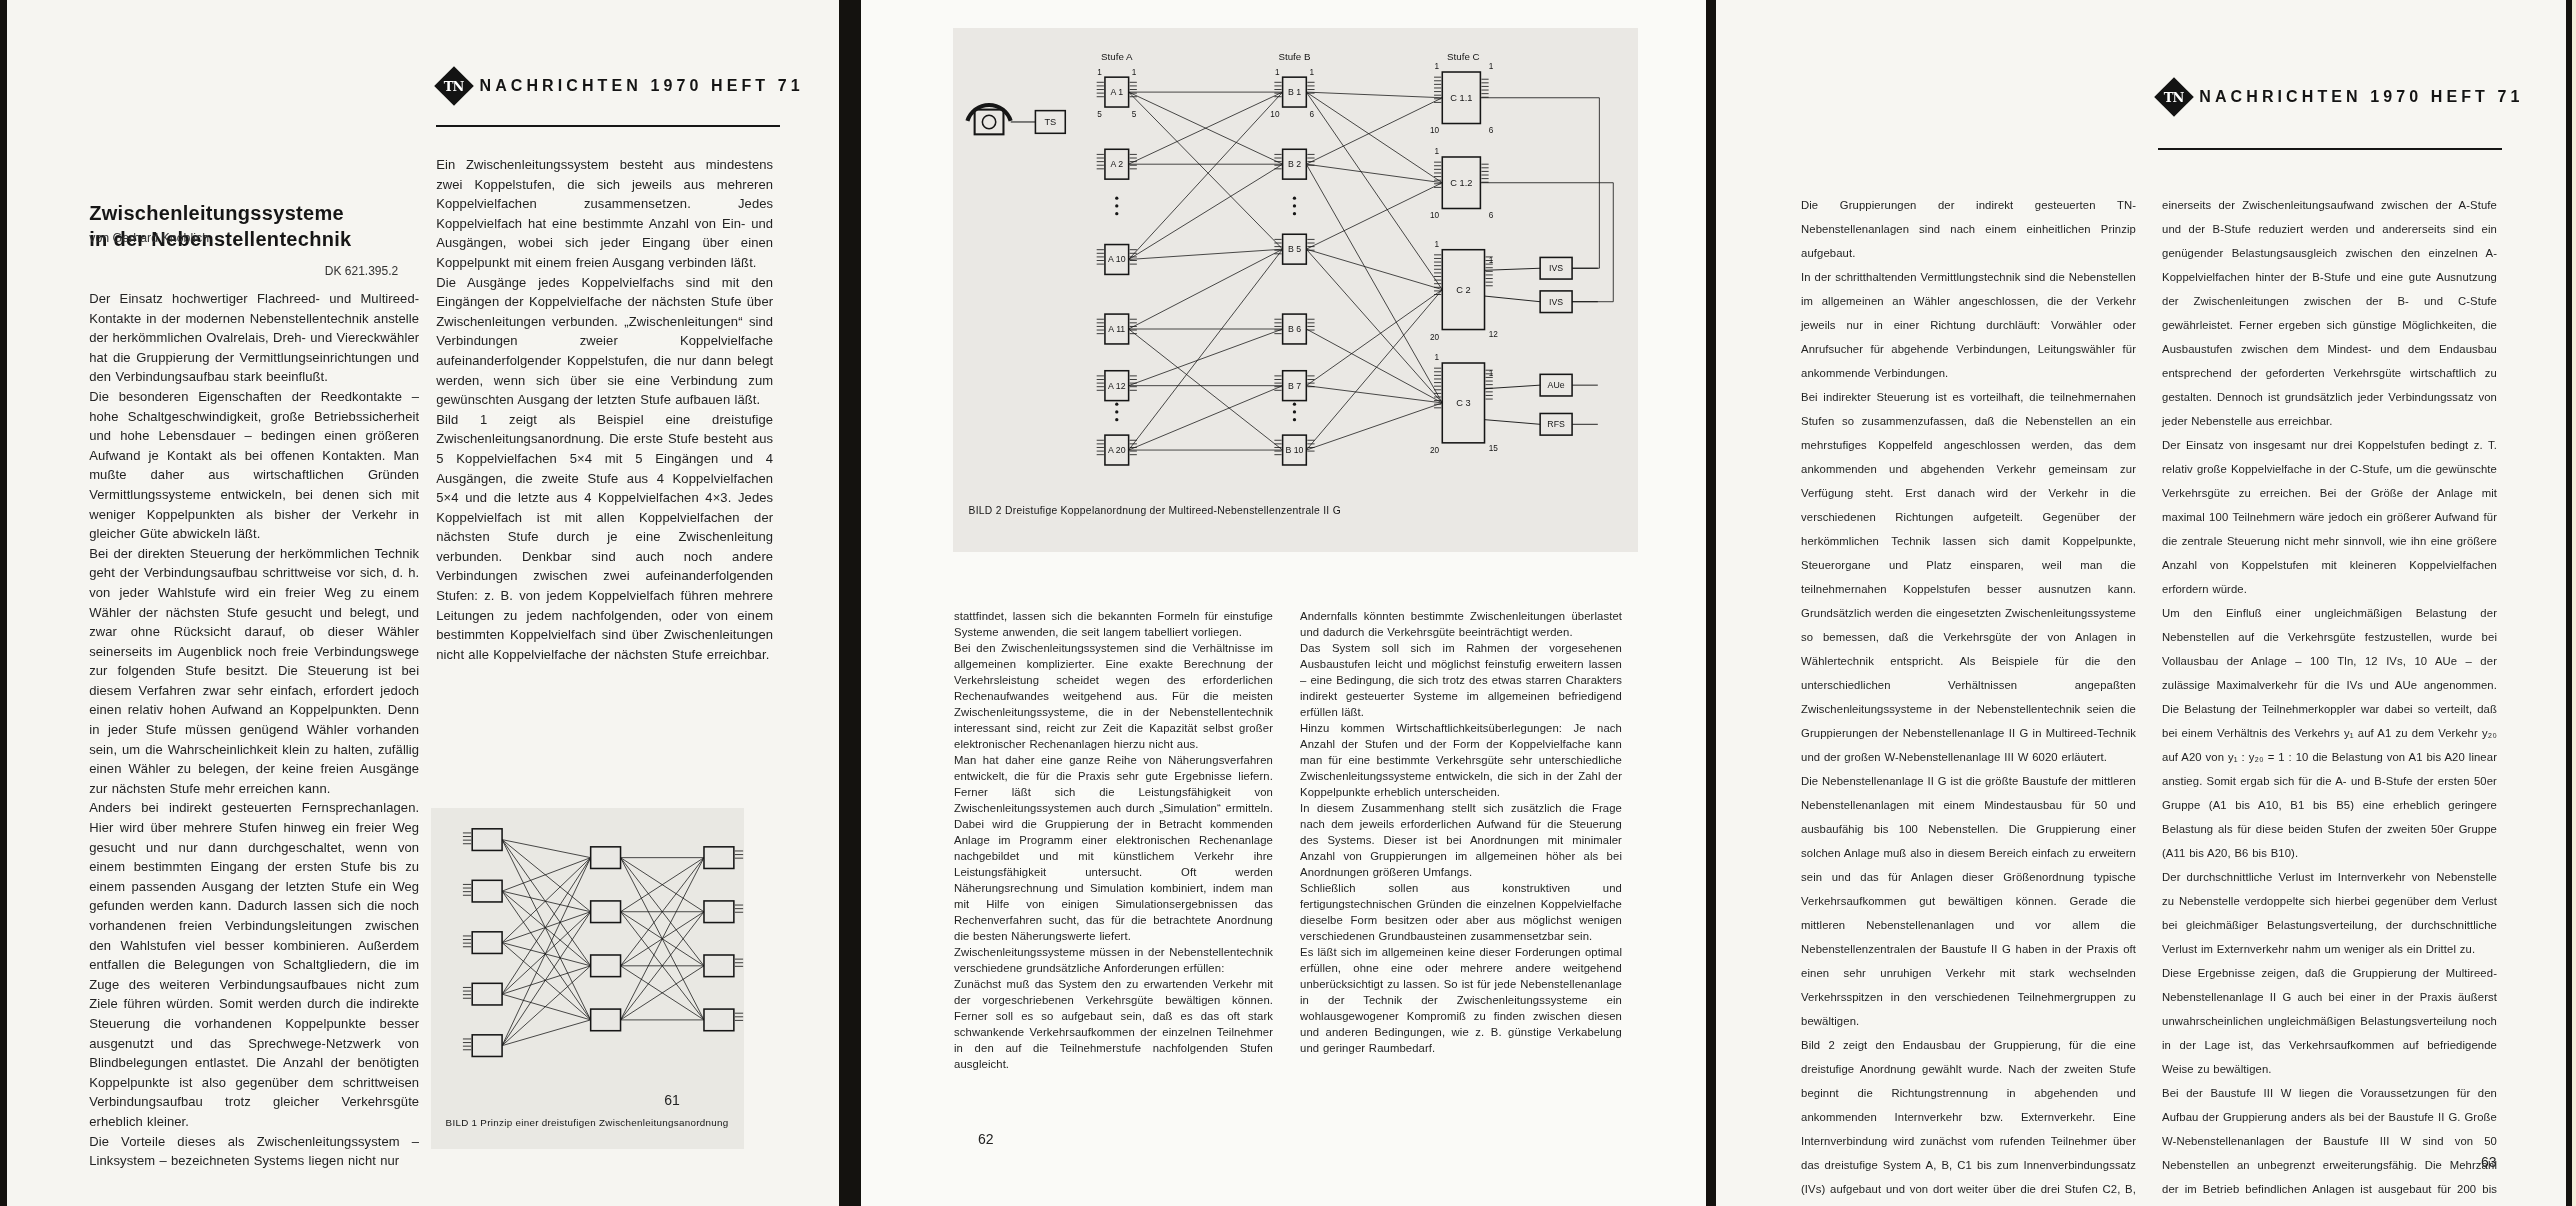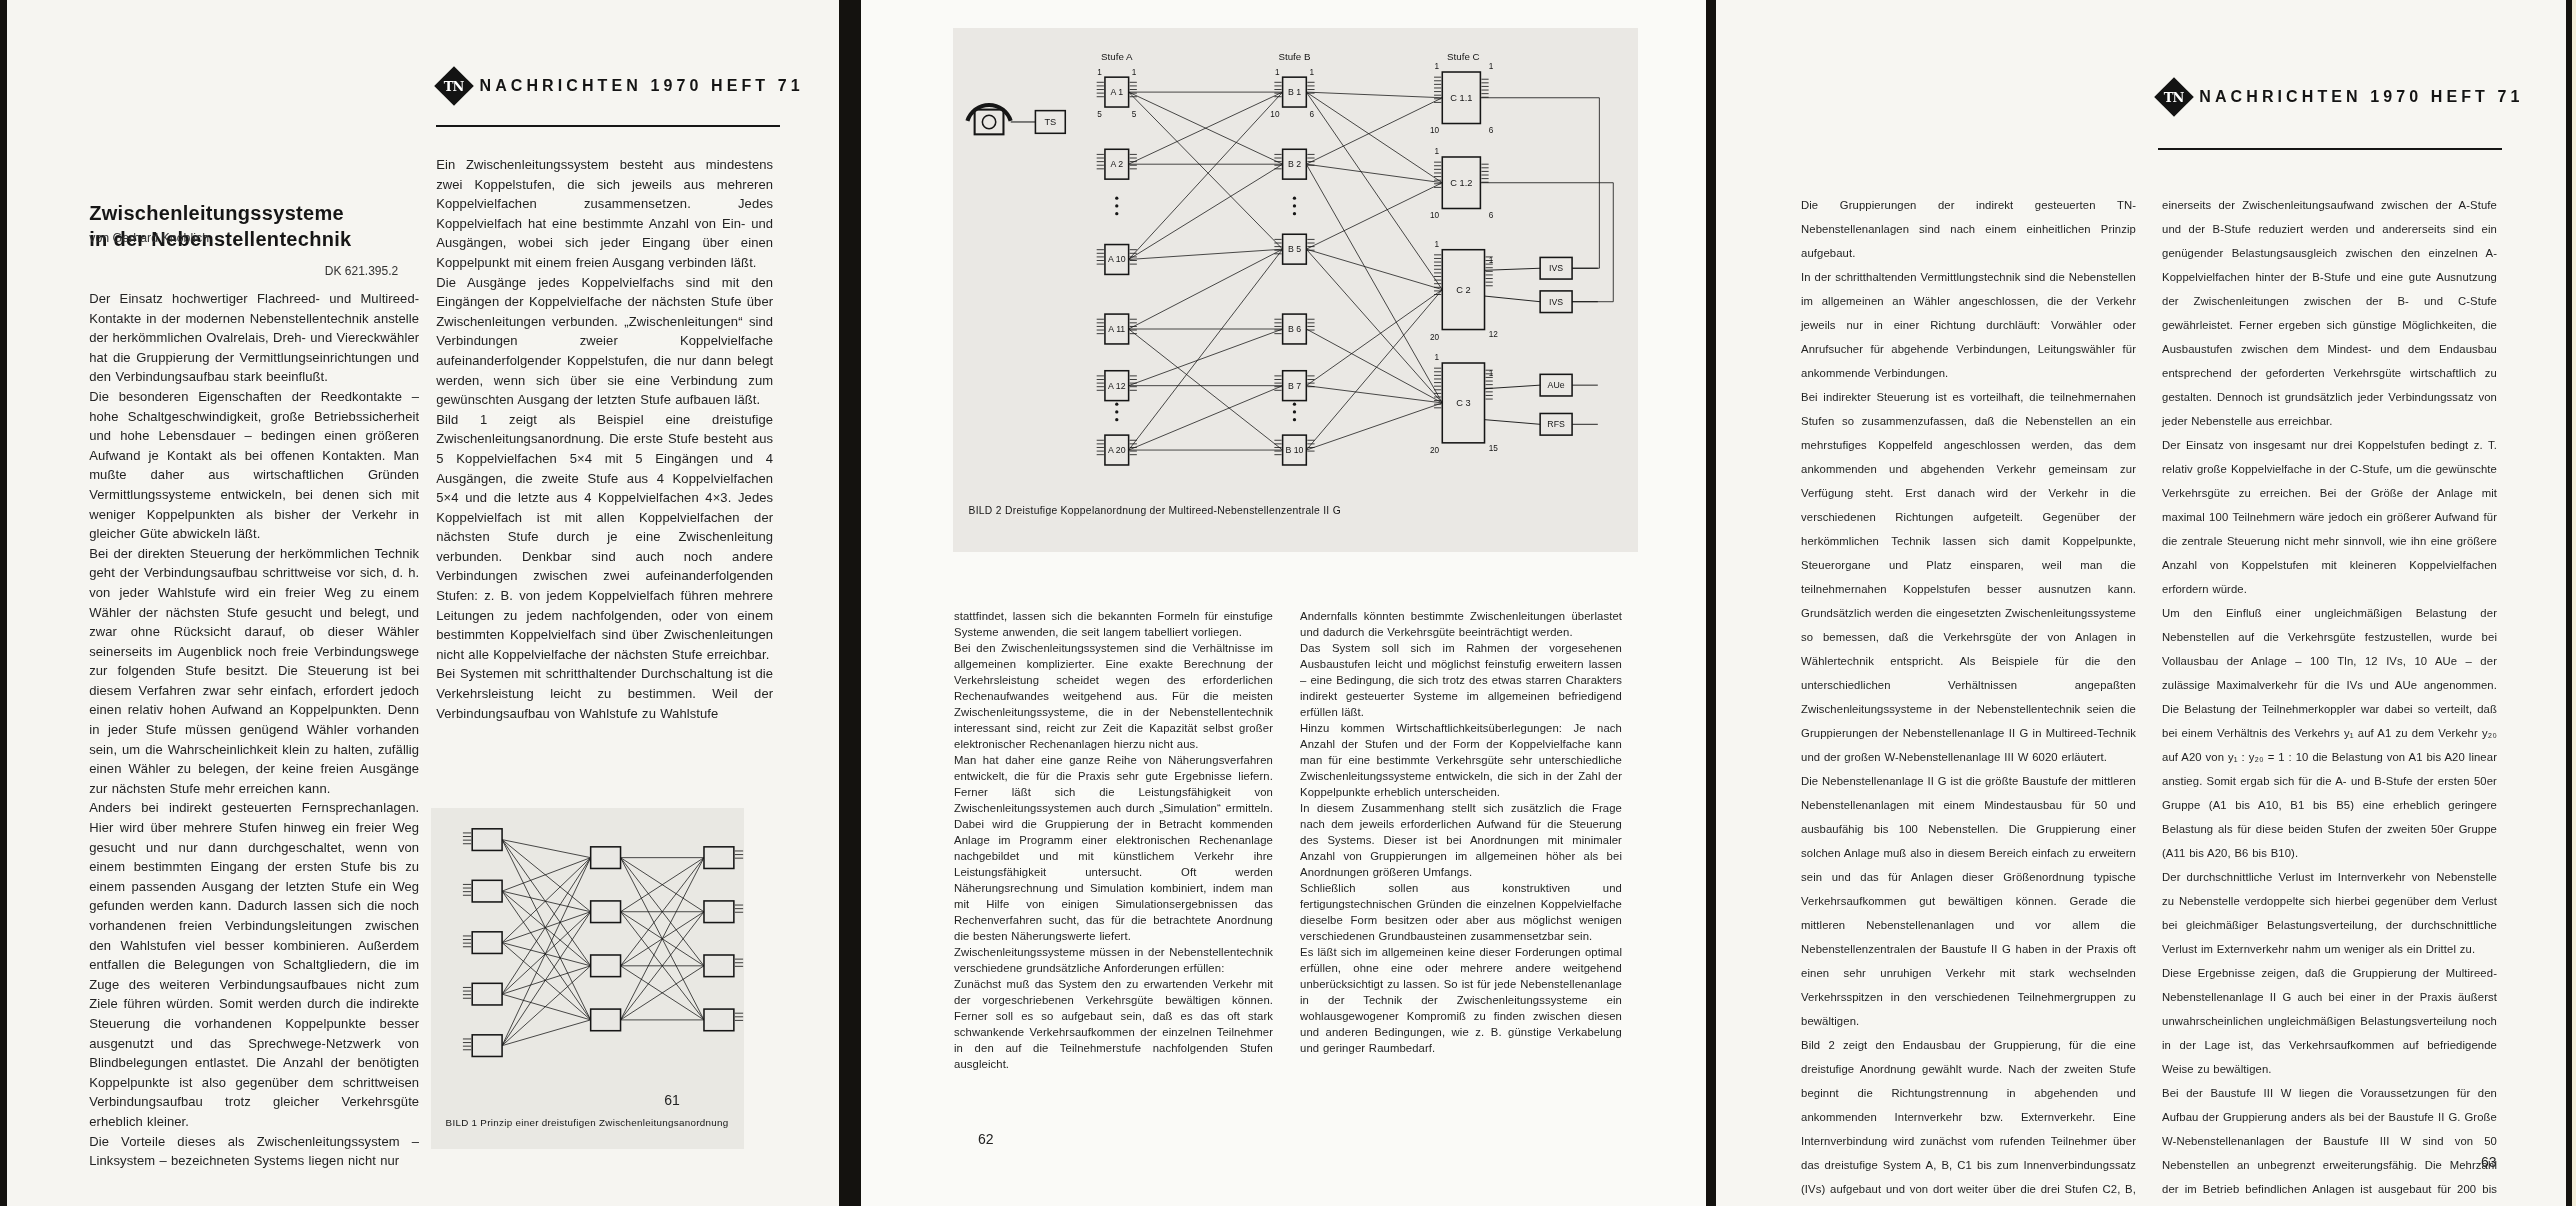--- a/index.html
+++ b/index.html
@@ -56,21 +56,20 @@
         <p>Der Einsatz hochwertiger Flachreed- und Multireed-Kontakte in der modernen Nebenstellentechnik anstelle der herkömmlichen Ovalrelais, Dreh- und Viereckwähler hat die Gruppierung der Vermittlungseinrichtungen und den Verbindungsaufbau stark beeinflußt.</p>
         <p>Die besonderen Eigenschaften der Reedkontakte – hohe Schaltgeschwindigkeit, große Betriebssicherheit und hohe Lebensdauer – bedingen einen größeren Aufwand je Kontakt als bei offenen Kontakten. Man mußte daher aus wirtschaftlichen Gründen Vermittlungssysteme entwickeln, bei denen sich mit weniger Koppelpunkten als bisher der Verkehr in gleicher Güte abwickeln läßt.</p>
         <p>Bei der direkten Steuerung der herkömmlichen Technik geht der Verbindungsaufbau schrittweise vor sich, d. h. von jeder Wahlstufe wird ein freier Weg zu einem Wähler der nächsten Stufe gesucht und belegt, und zwar ohne Rücksicht darauf, ob dieser Wähler seinerseits im Augenblick noch freie Verbindungswege zur folgenden Stufe besitzt. Die Steuerung ist bei diesem Verfahren zwar sehr einfach, erfordert jedoch einen relativ hohen Aufwand an Koppelpunkten. Denn in jeder Stufe müssen genügend Wähler vorhanden sein, um die Wahrscheinlichkeit klein zu halten, zufällig einen Wähler zu belegen, der keine freien Ausgänge zur nächsten Stufe mehr erreichen kann.</p>
         <p>Anders bei indirekt gesteuerten Fernsprechanlagen. Hier wird über mehrere Stufen hinweg ein freier Weg gesucht und nur dann durchgeschaltet, wenn von einem bestimmten Eingang der ersten Stufe bis zu einem passenden Ausgang der letzten Stufe ein Weg gefunden werden kann. Dadurch lassen sich die noch vorhandenen freien Verbindungsleitungen zwischen den Wahlstufen viel besser kombinieren. Außerdem entfallen die Belegungen von Schaltgliedern, die im Zuge des weiteren Verbindungsaufbaues nicht zum Ziele führen würden. Somit werden durch die indirekte Steuerung die vorhandenen Koppelpunkte besser ausgenutzt und das Sprechwege-Netzwerk von Blindbelegungen entlastet. Die Anzahl der benötigten Koppelpunkte ist also gegenüber dem schrittweisen Verbindungsaufbau trotz gleicher Verkehrsgüte erheblich kleiner.</p>
         <p>Die Vorteile dieses als Zwischenleitungssystem – Linksystem – bezeichneten Systems liegen nicht nur</p>
       </div>
     <div class="col t1" style="left:429px;top:155px;width:337px;">
         <p>Ein Zwischenleitungssystem besteht aus mindestens zwei Koppelstufen, die sich jeweils aus mehreren Koppelvielfachen zusammensetzen. Jedes Koppelvielfach hat eine bestimmte Anzahl von Ein- und Ausgängen, wobei sich jeder Eingang über einen Koppelpunkt mit einem freien Ausgang verbinden läßt.</p>
         <p>Die Ausgänge jedes Koppelvielfachs sind mit den Eingängen der Koppelvielfache der nächsten Stufe über Zwischenleitungen verbunden. „Zwischenleitungen“ sind Verbindungen zweier Koppelvielfache aufeinanderfolgender Koppelstufen, die nur dann belegt werden, wenn sich über sie eine Verbindung zum gewünschten Ausgang der letzten Stufe aufbauen läßt.</p>
         <p>Bild 1 zeigt als Beispiel eine dreistufige Zwischenleitungsanordnung. Die erste Stufe besteht aus 5 Koppelvielfachen 5×4 mit 5 Eingängen und 4 Ausgängen, die zweite Stufe aus 4 Koppelvielfachen 5×4 und die letzte aus 4 Koppelvielfachen 4×3. Jedes Koppelvielfach ist mit allen Koppelvielfachen der nächsten Stufe durch je eine Zwischenleitung verbunden. Denkbar sind auch noch andere Verbindungen zwischen zwei aufeinanderfolgenden Stufen: z. B. von jedem Koppelvielfach führen mehrere Leitungen zu jedem nachfolgenden, oder von einem bestimmten Koppelvielfach sind über Zwischenleitungen nicht alle Koppelvielfache der nächsten Stufe erreichbar.</p>
-        <p>Bei Systemen mit schritthaltender Durchschaltung ist die Verkehrsleistung leicht zu bestimmen. Weil der Verbindungsaufbau von Wahlstufe zu Wahlstufe</p>
       </div>
 
     <div class="figpanel" style="left:424px;top:808px;width:313px;height:341px;">
       <svg id="fig1" width="342" height="294" viewBox="0 0 664 570">
           <line x1="138" y1="61" x2="310" y2="96" stroke="#161616" stroke-width="1.5"></line>
           <line x1="138" y1="61" x2="310" y2="201" stroke="#161616" stroke-width="1.5"></line>
           <line x1="138" y1="61" x2="310" y2="306" stroke="#161616" stroke-width="1.5"></line>
           <line x1="138" y1="61" x2="310" y2="411" stroke="#161616" stroke-width="1.5"></line>
           <line x1="138" y1="161" x2="310" y2="96" stroke="#161616" stroke-width="1.5"></line>
           <line x1="138" y1="161" x2="310" y2="201" stroke="#161616" stroke-width="1.5"></line>

